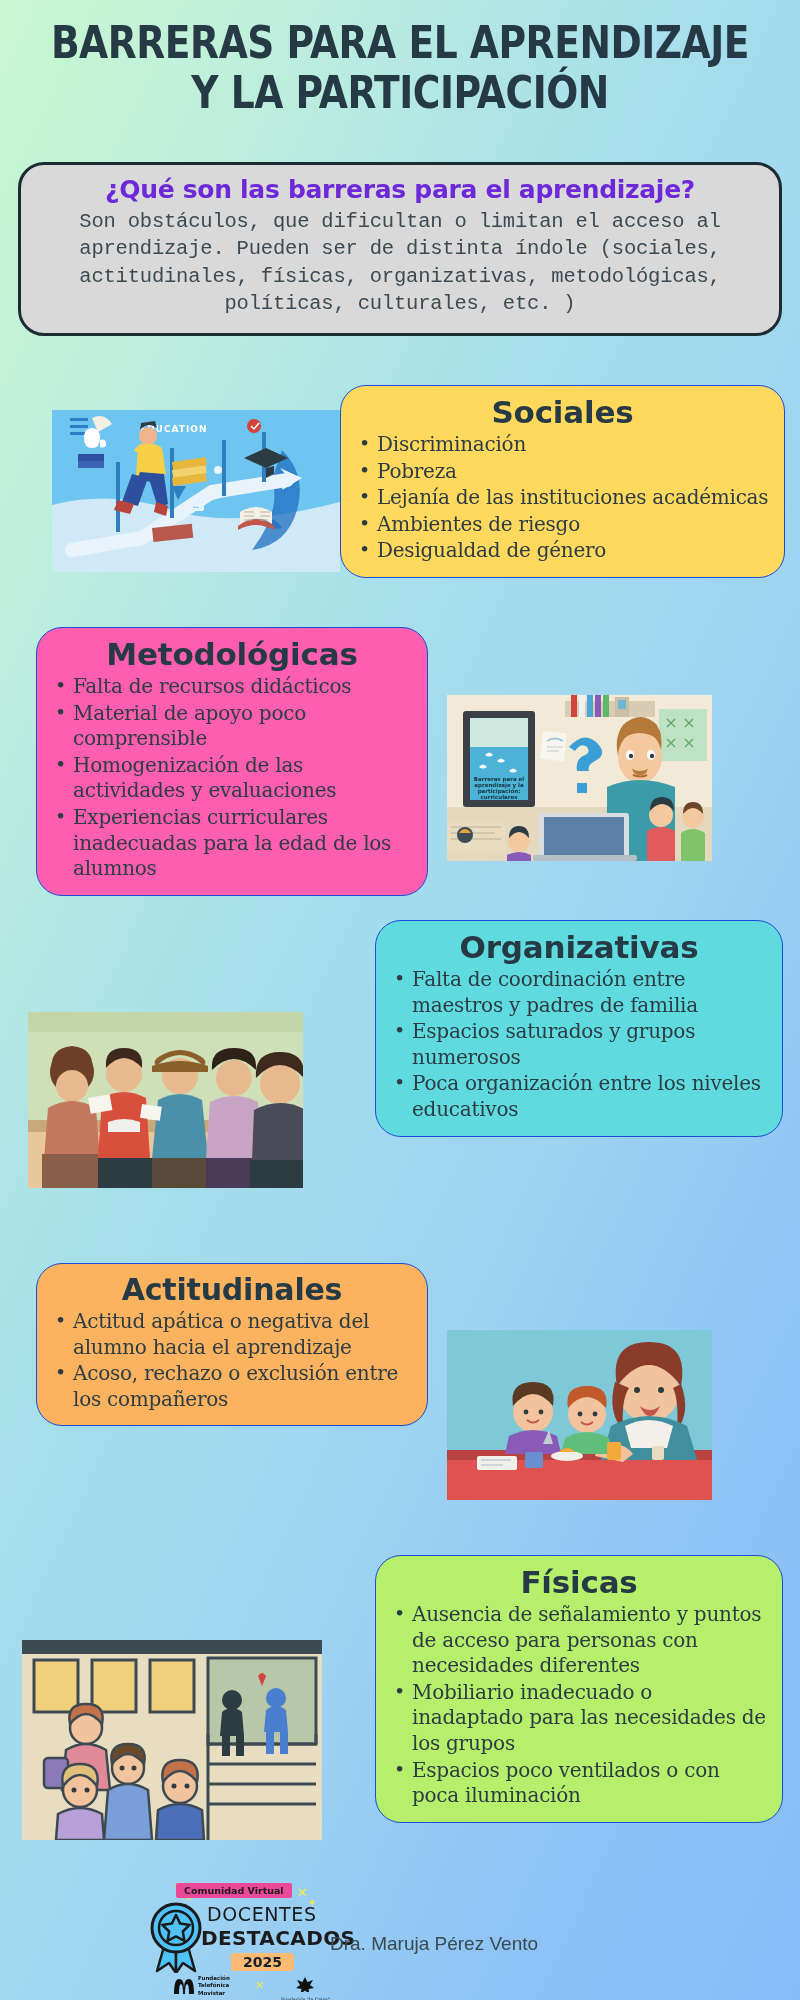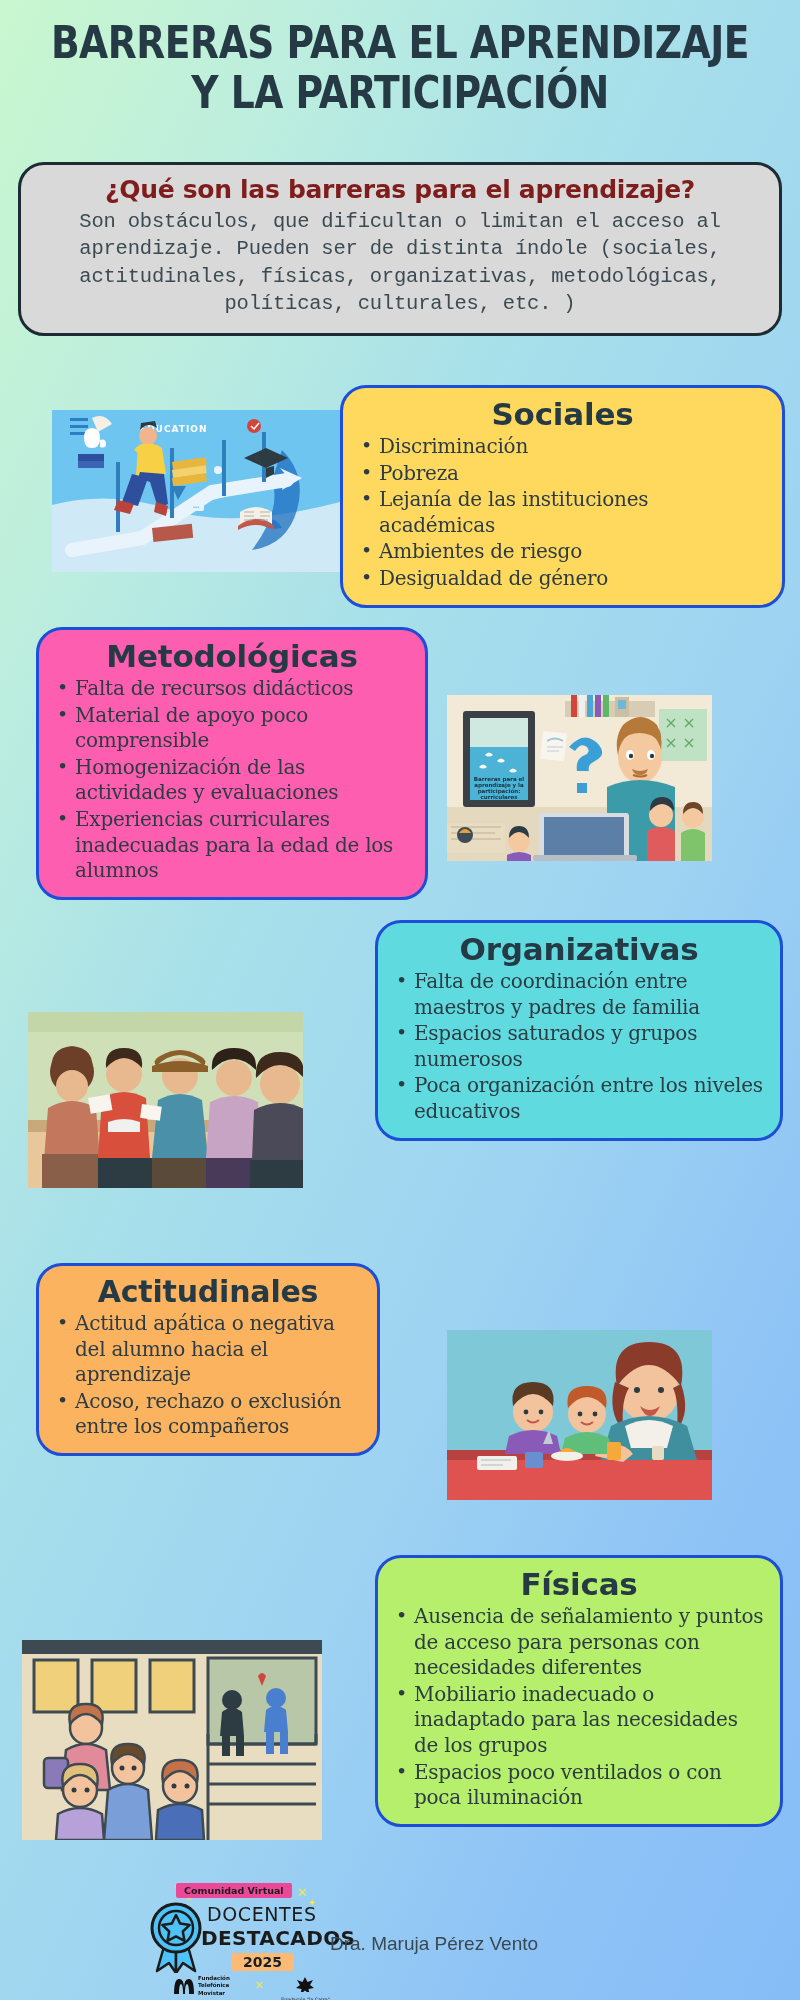--- a/index.html
+++ b/index.html
@@ -33,36 +33,36 @@
     background: #d9d9d9;
     border: 3px solid #1d2b33;
     border-radius: 26px;
     padding: 10px 14px 16px 14px;
     text-align: center;
   }
   .def-title {
     font-family: "DejaVu Sans", sans-serif;
     font-weight: bold;
     font-size: 25px;
-    color: #7f1d1d;
+    color: #6d28d9;
     letter-spacing: -0.3px;
     margin-bottom: 4px;
   }
   .def-text {
     font-family: Liberation Mono, monospace;
     font-size: 20.5px;
     line-height: 1.33;
     color: #3c4a52;
     letter-spacing: -0.2px;
   }
 
   
   .card {
     position: absolute;
-    border: 3px solid #1d4ed8;
+    border: 1px solid #1d4ed8;
     border-radius: 26px;
     padding: 8px 14px 12px 14px;
     z-index: 5;
   }
   .card h2 {
     font-family: "DejaVu Sans", sans-serif;
     font-weight: bold;
     font-size: 30px;
     color: #253a44;
     text-align: center;
@@ -84,21 +84,21 @@
     content: "•";
     position: absolute;
     left: 4px; top: -1px;
     font-size: 19px;
   }
 
   
   #card-sociales       { left: 340px; top: 385px;  width: 445px; background: #ffd95e; }
   #card-metodologicas  { left: 36px;  top: 627px;  width: 392px; background: #fd5eb0; z-index: 6; }
   #card-organizativas  { left: 375px; top: 920px;  width: 408px; background: #5fdbe0; }
-  #card-actitudinales  { left: 36px;  top: 1263px; width: 344px; background: #fbb35f; z-index: 6; }
+  #card-actitudinales  { left: 36px;  top: 1263px; width: 392px; background: #fbb35f; z-index: 6; }
   #card-fisicas        { left: 375px; top: 1555px; width: 408px; background: #b5ef6c; }
 
   #card-sociales h2, #card-metodologicas h2,
   #card-organizativas h2, #card-fisicas h2 { font-size: 31px; }
 
   
   .illus {
     position: absolute;
     border: 0;
     overflow: hidden;

